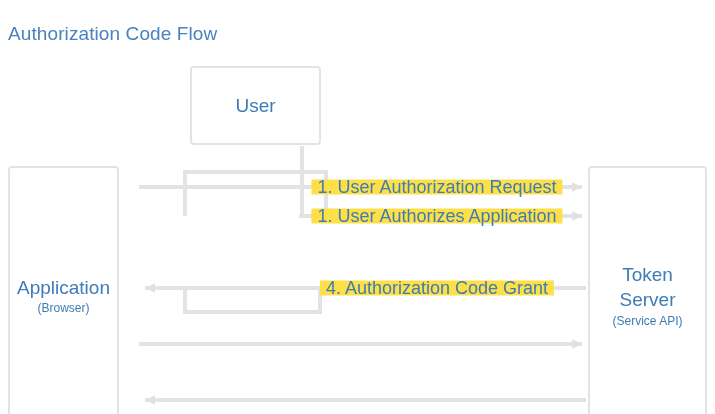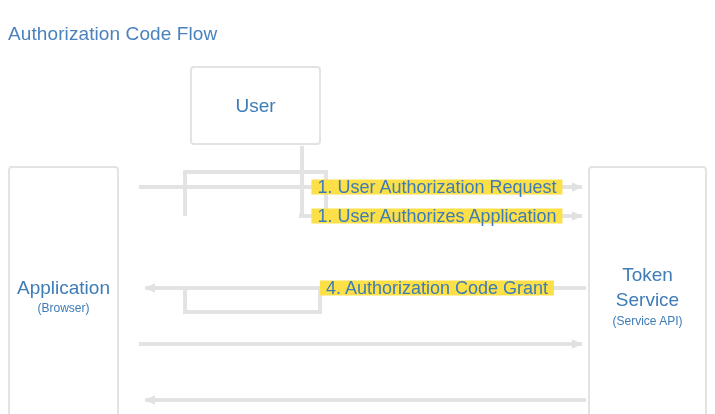--- a/index.html
+++ b/index.html
@@ -154,21 +154,21 @@
   </div>
 
   <div class="node-box" id="node-application">
     <div class="node-title">Application</div>
     <div class="node-sub">(Browser)</div>
   </div>
 
 
   <div class="node-box" id="node-authserver">
     <div class="node-title">Token</div>
-    <div class="node-title">Service</div>
+    <div class="node-title">Server</div>
     <div class="node-sub">(Service API)</div>
   </div>
 
   <div class="flow-label" id="flow-label-1">1. User Authorization Request</div>
   <div class="flow-label" id="flow-label-2">1. User Authorizes Application</div>
   <div class="flow-label" id="flow-label-3">4. Authorization Code Grant</div>
 
 </div>
 
 </body></html>

